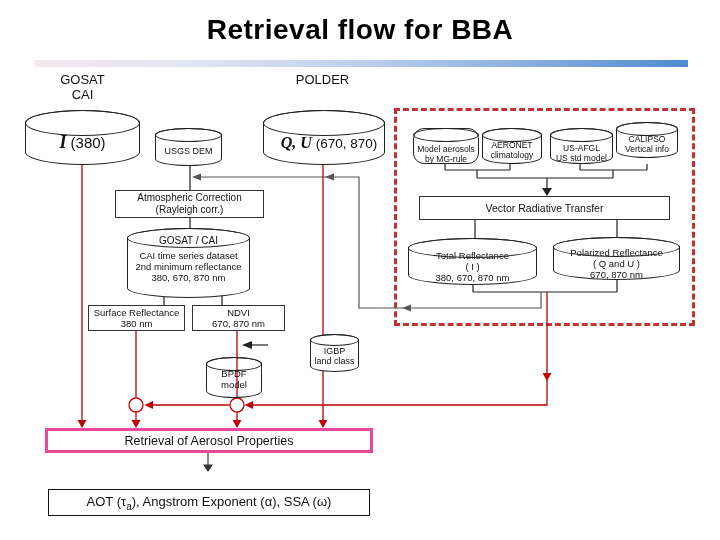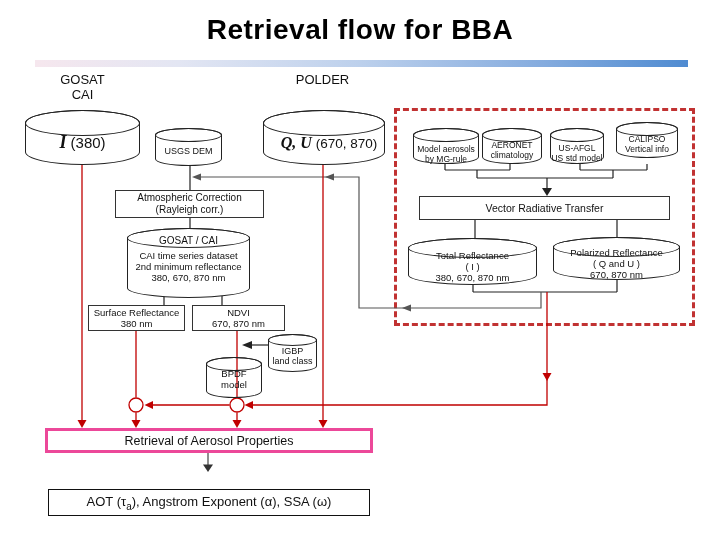--- a/index.html
+++ b/index.html
@@ -17,21 +17,21 @@
   .box{border:1px solid #333;background:#fff;display:flex;flex-direction:column;
        align-items:center;justify-content:center;text-align:center;z-index:2;}
   
   .cyl{background:#fff;border:1.3px solid #222;z-index:2;display:flex;flex-direction:column;
        align-items:center;justify-content:center;text-align:center;}
   .cyl::before{content:"";position:absolute;left:-1px;right:-1px;top:-1px;
        border:1.3px solid #222;border-radius:50%;box-sizing:border-box;pointer-events:none;}
   .ry13{border-radius:50%/13px;} .ry13::before{height:26px;}
   .ry10{border-radius:50%/10px;} .ry10::before{height:20px;}
   .ry7{border-radius:50%/7px;}   .ry7::before{height:14px;}
-  .ry6{border-radius:50%/6px;}   .ry6::before{height:12px;}
+  .ry6{border-radius:50%/6px;margin-left:42px;}   .ry6::before{height:12px;}
   .transparent{background:transparent;}
   .serif-sym{font-family:"Liberation Serif", serif;font-style:italic;font-weight:bold;}
   #connector-layer{left:0;top:0;z-index:1;}
   #dashed-group{left:394px;top:108px;width:301px;height:218px;
       border:3px dashed #c13232;z-index:0;background:transparent;}
   .small-lines{font-size:8.5px;line-height:10px;}
   .mid-lines{font-size:9.5px;line-height:11px;}
 </style>
 </head>
 <body>
@@ -112,29 +112,29 @@
   <div class="abs cyl ry7" style="left:155px;top:128px;width:67px;height:38px;padding-top:8px;font-size:9px;">
     <div>USGS DEM</div>
   </div>
 
   <div class="abs cyl ry13" style="left:263px;top:110px;width:122px;height:55px;padding-top:10px;">
     <div style="font-size:13.5px;margin-left:10px;">
       <span class="serif-sym" style="font-size:16px;">Q, U</span><span> (670, 870)</span>
     </div>
   </div>
 
-  <div class="abs cyl ry7 small-lines" style="left:413px;top:128px;width:66px;height:36px;padding-top:15px;">
+  <div class="abs cyl ry7 small-lines" style="left:413px;top:128px;width:66px;height:36px;padding-top:15px;border-radius:11px;">
     <div>Model aerosols</div>
     <div>by MG-rule</div>
   </div>
   <div class="abs cyl ry7 small-lines" style="left:482px;top:128px;width:60px;height:36px;padding-top:7px;">
     <div>AERONET</div>
     <div>climatology</div>
   </div>
-  <div class="abs cyl ry7 small-lines" style="left:550px;top:128px;width:54px;height:36px;padding-top:13px;">
+  <div class="abs cyl ry7 small-lines" style="left:550px;top:128px;width:63px;height:36px;padding-top:13px;">
     <div>US-AFGL</div>
     <div>US std model</div>
   </div>
   <div class="abs cyl ry7 small-lines" style="left:616px;top:122px;width:62px;height:36px;padding-top:7px;">
     <div>CALIPSO</div>
     <div>Vertical info</div>
   </div>
 
   <div class="abs box" style="left:115px;top:190px;width:149px;height:28px;font-size:10px;line-height:12px;">
     <div>Atmospheric Correction</div>

